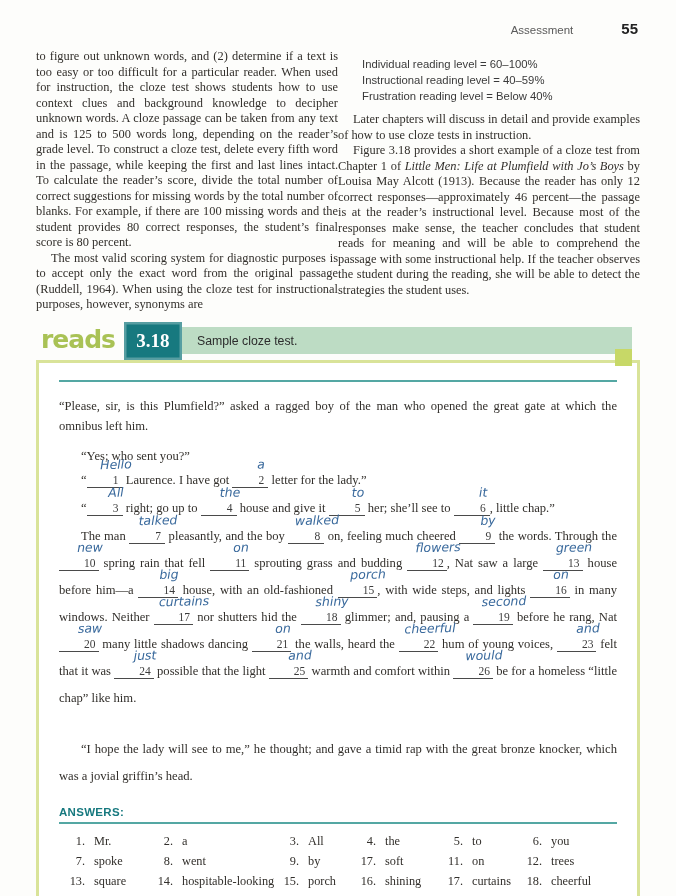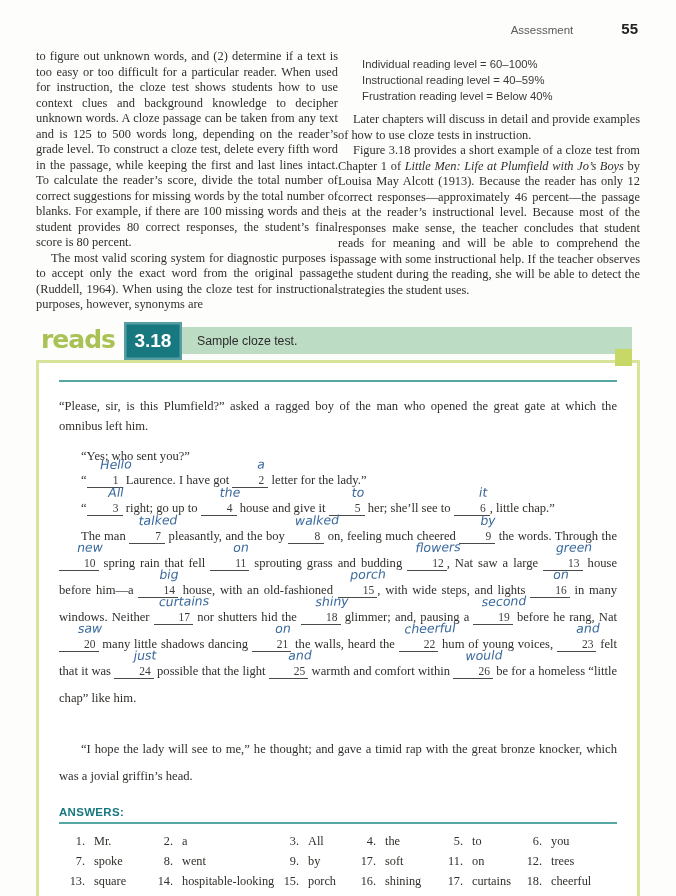--- a/index.html
+++ b/index.html
@@ -55,21 +55,21 @@
   .figure-header{display:flex;align-items:center;height:38px;position:relative;padding-right:8px;}
   .fig-label{
     font-family:"DejaVu Sans", sans-serif;
     font-weight:bold;font-size:25px;letter-spacing:-1px;
     color:var(--fig-green);
     padding:0 9px 2px 5px;
   }
   .fig-num{
     background:var(--teal);
     color:#fff;
-    font-family:Liberation Sans, sans-serif;
+    font-family:Liberation Serif, serif;
     font-weight:bold;font-size:19px;
     width:58px;height:38px;flex:0 0 auto;
     display:flex;align-items:center;justify-content:center;
     box-shadow:inset 0 0 0 2.5px rgba(255,255,255,.28);
   }
   .fig-caption-bar{
     flex:1;height:27px;background:var(--bar-mint);
     display:flex;align-items:center;
     padding-left:15px;
     font-family:"Liberation Sans", sans-serif;

